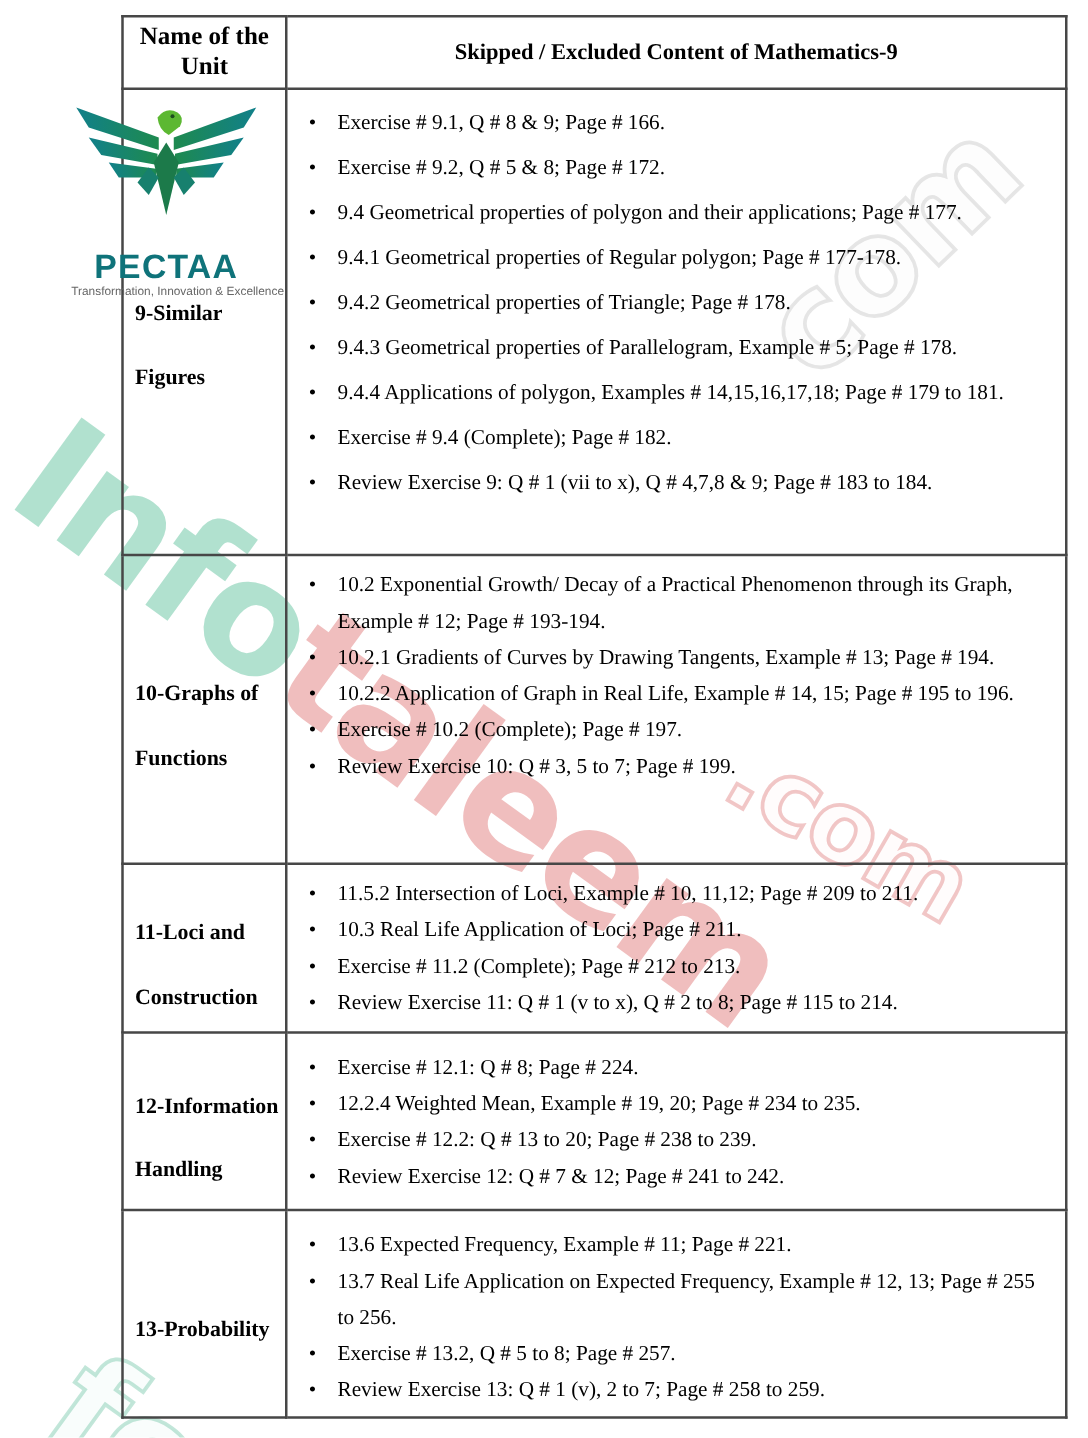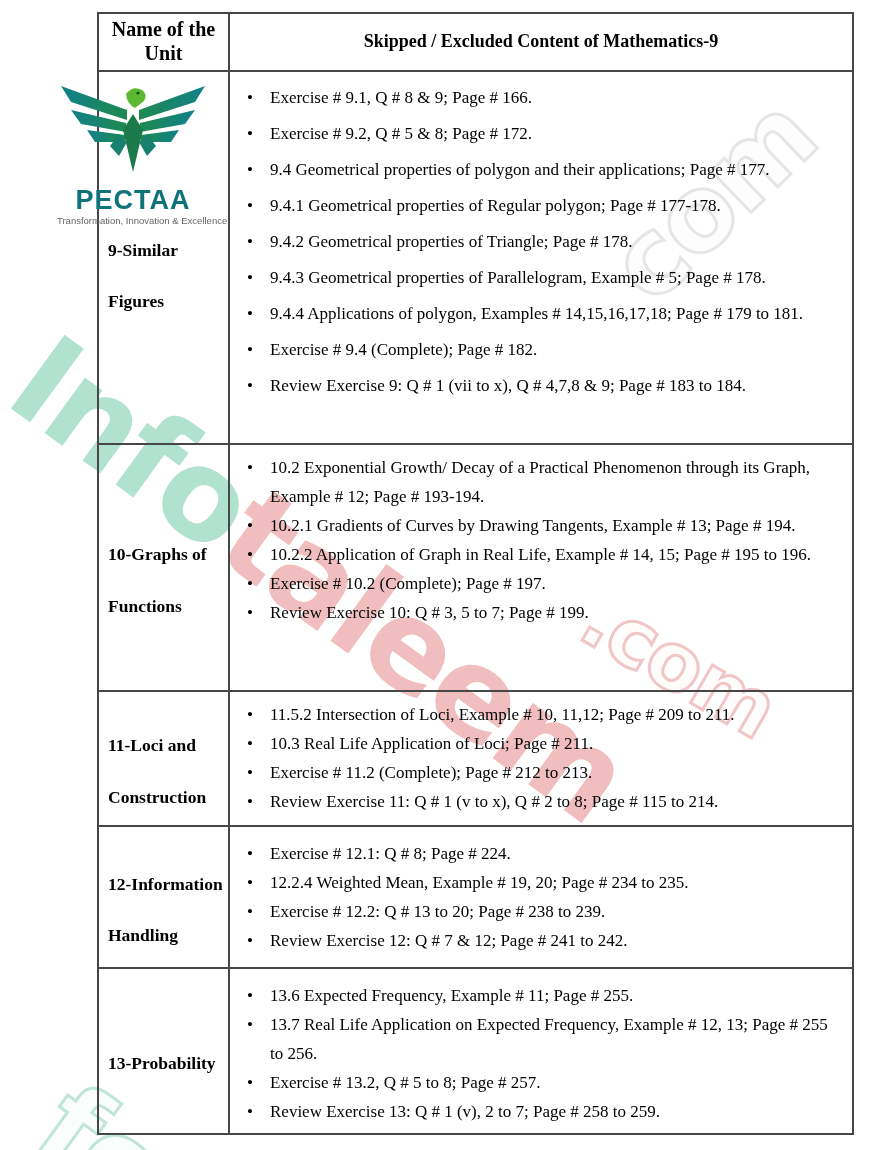--- a/index.html
+++ b/index.html
@@ -66,21 +66,21 @@
   td.content-cell { padding:8px 8px 4px 10px; font-size:17px; }
   tbody tr:nth-child(4) td.content-cell, tbody tr:nth-child(5) td.content-cell { padding-top:12px; }
   ul.items { margin:0; padding:0; list-style:none; }
   ul.items li { position:relative; padding-left:30px; line-height:29px; }
   ul.items.spacious li { line-height:36px; }
   ul.items li .bullet { position:absolute; left:7px; top:0; }
 
   
   .logo { position:absolute; left:57px; top:84px; width:152px; z-index:3; text-align:center;
     font-family:"Liberation Sans", sans-serif; }
-  .logo-text { font-size:27px; font-weight:bold; color:#0f737a; letter-spacing:1px; line-height:1.05; margin-top:6px; }
+  .logo-text { font-size:27px; font-weight:bold; color:#0f737a; letter-spacing:1px; line-height:1.05; margin-top:18px; }
   .logo-tagline { font-size:9.5px; color:#666666; margin-top:1px; white-space:nowrap; }
 </style>
 </head>
 <body>
 
 <div class="page">
 
   <div class="wm-layer">
     <div class="wm-main"><span class="wm-green wm-outline">Info</span><span class="wm-red wm-outline">taleem</span></div>
     <div class="wm-dotcom">.com</div>
@@ -178,21 +178,21 @@
   </tr>
 
   <tr>
     <td class="unit-cell">
       <div class="unit-name">
               <div>13-Probability</div>
             </div>
     </td>
     <td class="content-cell">
       <ul class="items">
-              <li><span class="bullet">•</span><span>13.6 Expected Frequency, Example # 11; Page # 255.</span></li>
+              <li><span class="bullet">•</span><span>13.6 Expected Frequency, Example # 11; Page # 221.</span></li>
               <li><span class="bullet">•</span><span>13.7 Real Life Application on Expected Frequency, Example # 12, 13; Page # 255 to 256.</span></li>
               <li><span class="bullet">•</span><span>Exercise # 13.2, Q # 5 to 8; Page # 257.</span></li>
               <li><span class="bullet">•</span><span>Review Exercise 13: Q # 1 (v), 2 to 7; Page # 258 to 259.</span></li>
             </ul>
     </td>
   </tr>
 </tbody>
   </table>
 
   <div class="logo">

